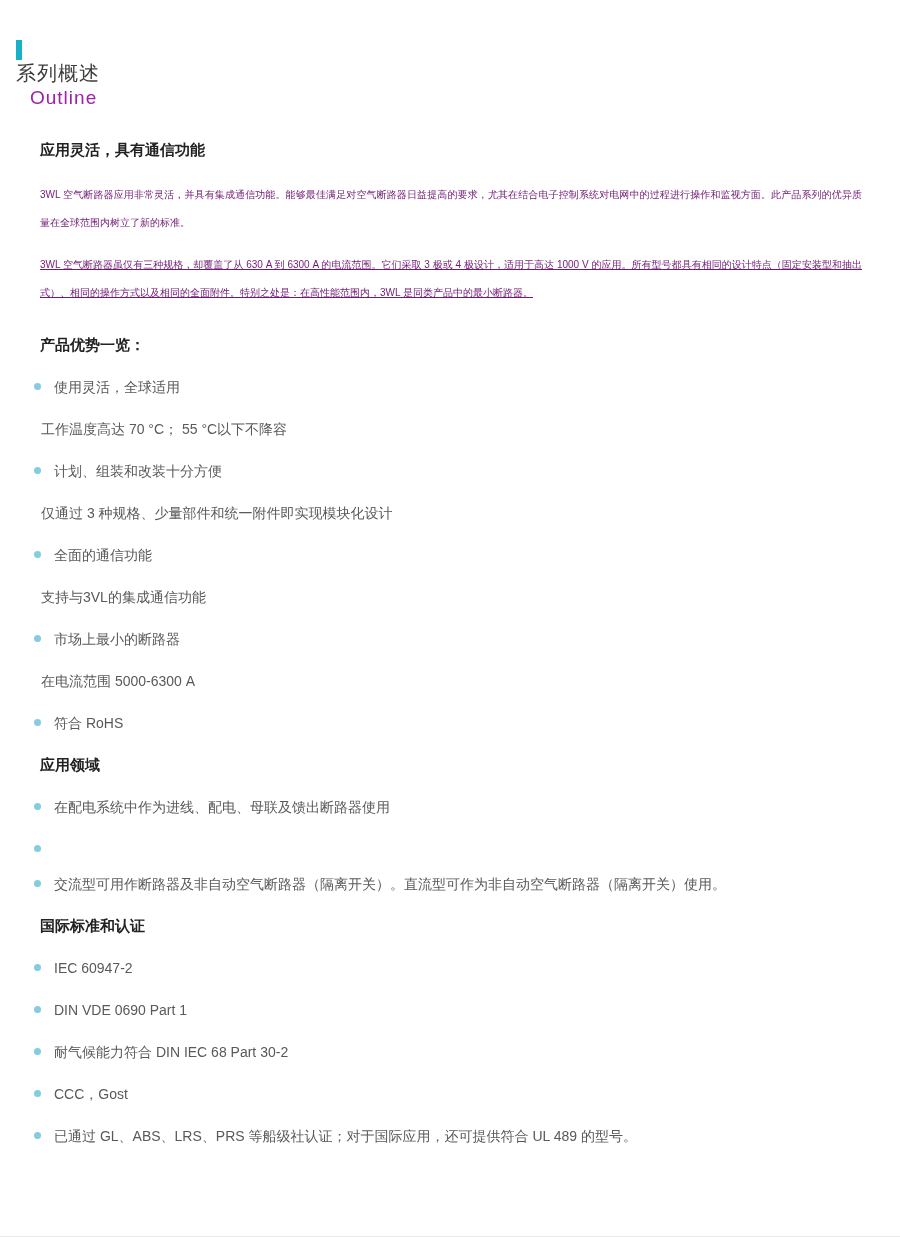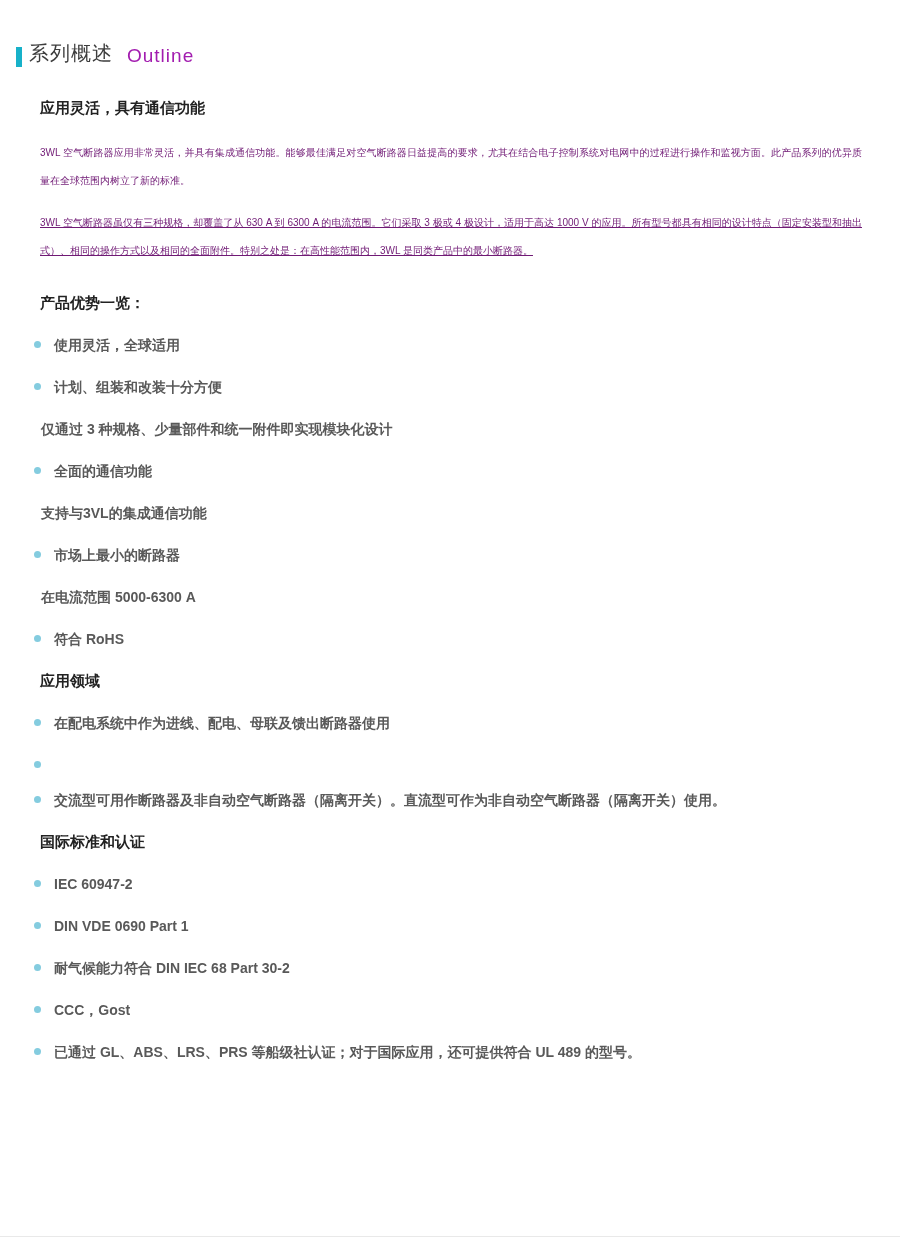--- a/index.html
+++ b/index.html
@@ -11,22 +11,23 @@
   body {
     position: relative;
     height: 1237px;
     overflow: hidden;
     border-bottom: 1px solid #e9e9e9;
   }
 
   
   .series-title {
     display: flex;
-    align-items: flex-end;
+    align-items: flex-start;
     margin: 40px 8px 0 16px;
+    flex-direction: column;
   }
   .series-title .bar {
     width: 6px;
     height: 20px;
     background: #17b1c9;
     margin-right: 7px;
   }
   .series-title .zh {
     font-size: 20px;
     color: #3d3d3d;
@@ -70,21 +71,20 @@
     list-style: none;
     margin-top: 22px;
   }
   ul.rows li {
     display: flex;
     align-items: flex-start;
     font-size: 14px;
     color: #595959;
     line-height: 20px;
     margin-bottom: 22px;
-    font-weight: bold;
   }
   ul.rows li .dot {
     flex: none;
     width: 7px;
     height: 7px;
     border-radius: 50%;
     background: #84ccdf;
     margin: 6px 0 0 -6px;
   }
   ul.rows li.bullet .txt { padding-left: 13px; }
@@ -103,20 +103,23 @@
 
   <h3 class="sub-heading h-intro">应用灵活，具有通信功能</h3>
   <p class="para p1">3WL 空气断路器应用非常灵活，并具有集成通信功能。能够最佳满足对空气断路器日益提高的要求，尤其在结合电子控制系统对电网中的过程进行操作和监视方面。此产品系列的优异质量在全球范围内树立了新的标准。</p>
   <p class="para p2">3WL 空气断路器虽仅有三种规格，却覆盖了从 630 A 到 6300 A 的电流范围。它们采取 3 极或 4 极设计，适用于高达 1000 V 的应用。所有型号都具有相同的设计特点（固定安装型和抽出式）、相同的操作方式以及相同的全面附件。特别之处是：在高性能范围内，3WL 是同类产品中的最小断路器。</p>
 
   <h3 class="sub-heading h-adv">产品优势一览：</h3>
   <ul class="rows">
     <li class="bullet">
         <span class="dot"></span>
         <span class="txt">使用灵活，全球适用</span>
+      </li>
+    <li class="sub">
+        <span class="txt">工作温度高达 70 °C； 55 °C以下不降容</span>
       </li>
     <li class="bullet">
         <span class="dot"></span>
         <span class="txt">计划、组装和改装十分方便</span>
       </li>
     <li class="sub">
         <span class="txt">仅通过 3 种规格、少量部件和统一附件即实现模块化设计</span>
       </li>
     <li class="bullet">
         <span class="dot"></span>

